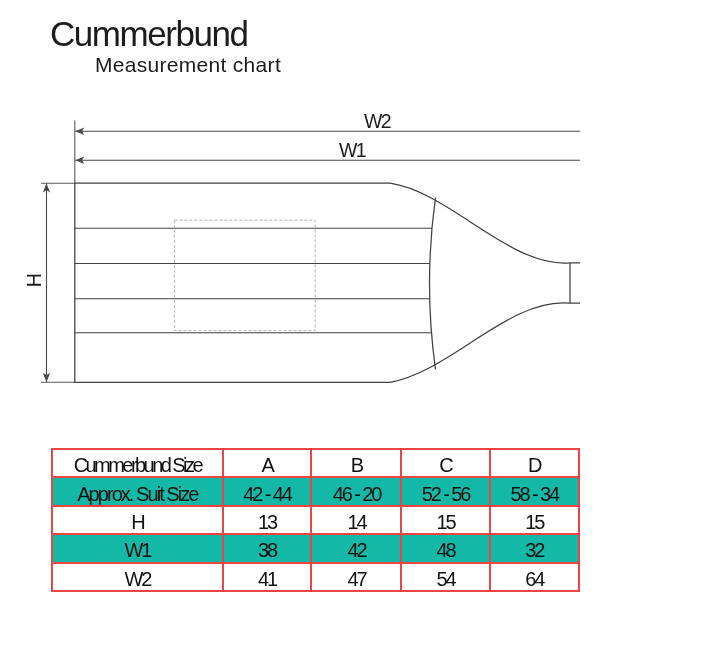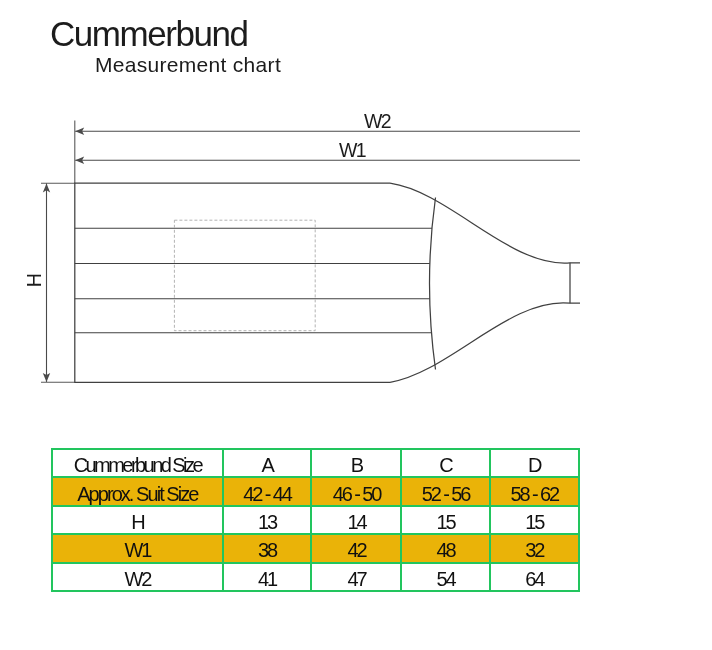--- a/index.html
+++ b/index.html
@@ -3,22 +3,22 @@
 <meta charset="utf-8">
 <style>
 html,body{margin:0;padding:0;background:#ffffff;}
 #page{position:relative;width:580px;height:650px;background:#ffffff;overflow:hidden;
   font-family:"Liberation Sans",sans-serif;color:#1c1c1c;}
 .title{position:absolute;left:50px;top:13px;font-size:35px;letter-spacing:-1.45px;line-height:1.2;}
 .subtitle{position:absolute;left:51px;top:52px;font-size:21px;letter-spacing:0.3px;line-height:1.2;margin-left:44px;}
 svg{position:absolute;left:0;top:0;}
 table{position:absolute;left:51px;top:448px;border-collapse:collapse;table-layout:fixed;
   font-size:20px;letter-spacing:-2.1px;color:#111;}
-td{border:2px solid #22c55e;text-align:center;vertical-align:middle;padding:0;height:26.4px;overflow:hidden;white-space:nowrap;}
-tr.g td{background:#eab308;text-decoration:underline;}
+td{border:2px solid #ef4444;text-align:center;vertical-align:middle;padding:0;height:26.4px;overflow:hidden;white-space:nowrap;}
+tr.g td{background:#14b8a6;text-decoration:underline;}
 td span{position:relative;top:2.5px;display:inline-block;}
 </style>
 </head>
 <body>
 <div id="page">
   <div class="title">Cummerbund</div>
   <div class="subtitle">Measurement chart</div>
 
   <svg width="712" height="440" viewBox="0 0 712 440" fill="none">
 
@@ -86,23 +86,23 @@
         <tr>
           <td><span style="letter-spacing:-2.55px">Cummerbund Size</span></td>
           <td><span>A</span></td>
           <td><span>B</span></td>
           <td><span>C</span></td>
           <td><span>D</span></td>
         </tr>
     <tr class="g">
           <td><span style="letter-spacing:-1.95px">Approx. Suit Size</span></td>
           <td><span>42 - 44</span></td>
-          <td><span>46 - 50</span></td>
+          <td><span>46 - 20</span></td>
           <td><span>52 - 56</span></td>
-          <td><span>58 - 62</span></td>
+          <td><span>58 - 34</span></td>
         </tr>
     <tr>
           <td><span>H</span></td>
           <td><span>13</span></td>
           <td><span>14</span></td>
           <td><span>15</span></td>
           <td><span>15</span></td>
         </tr>
     <tr class="g">
           <td><span>W1</span></td>

